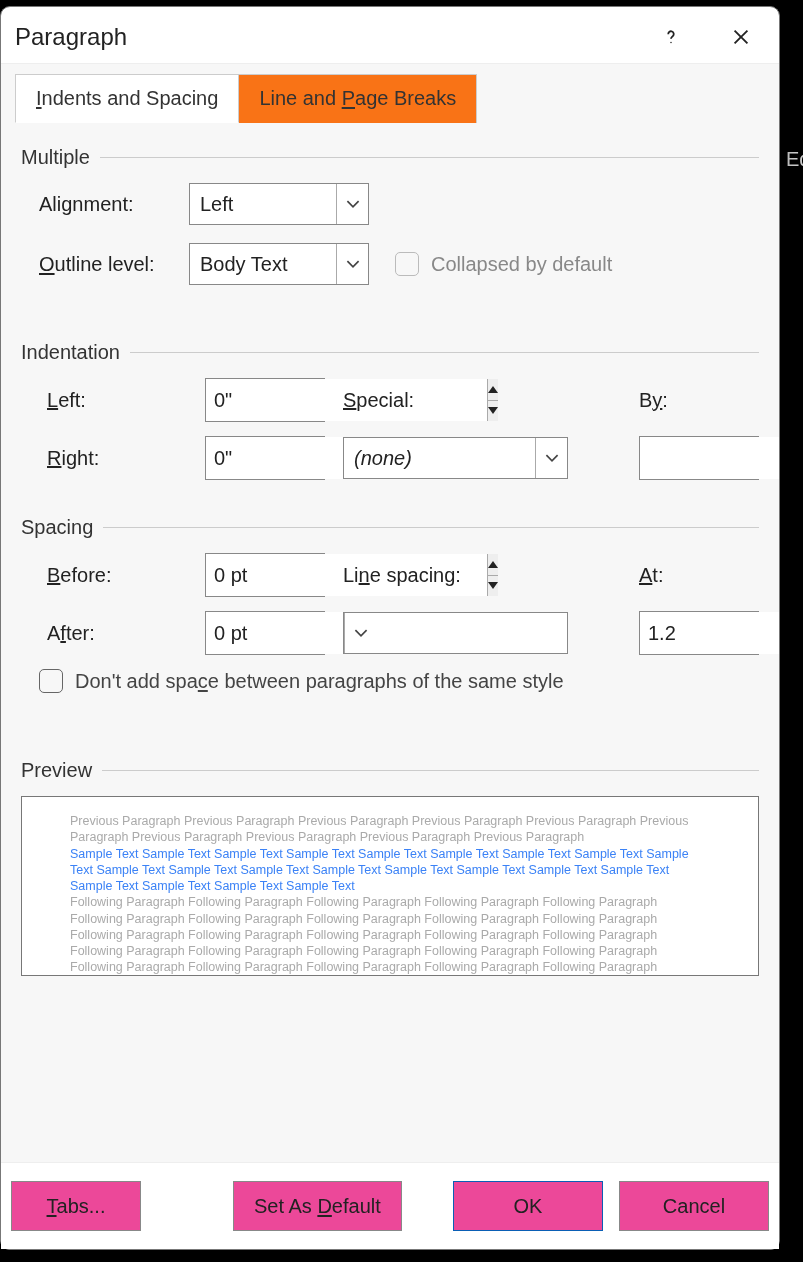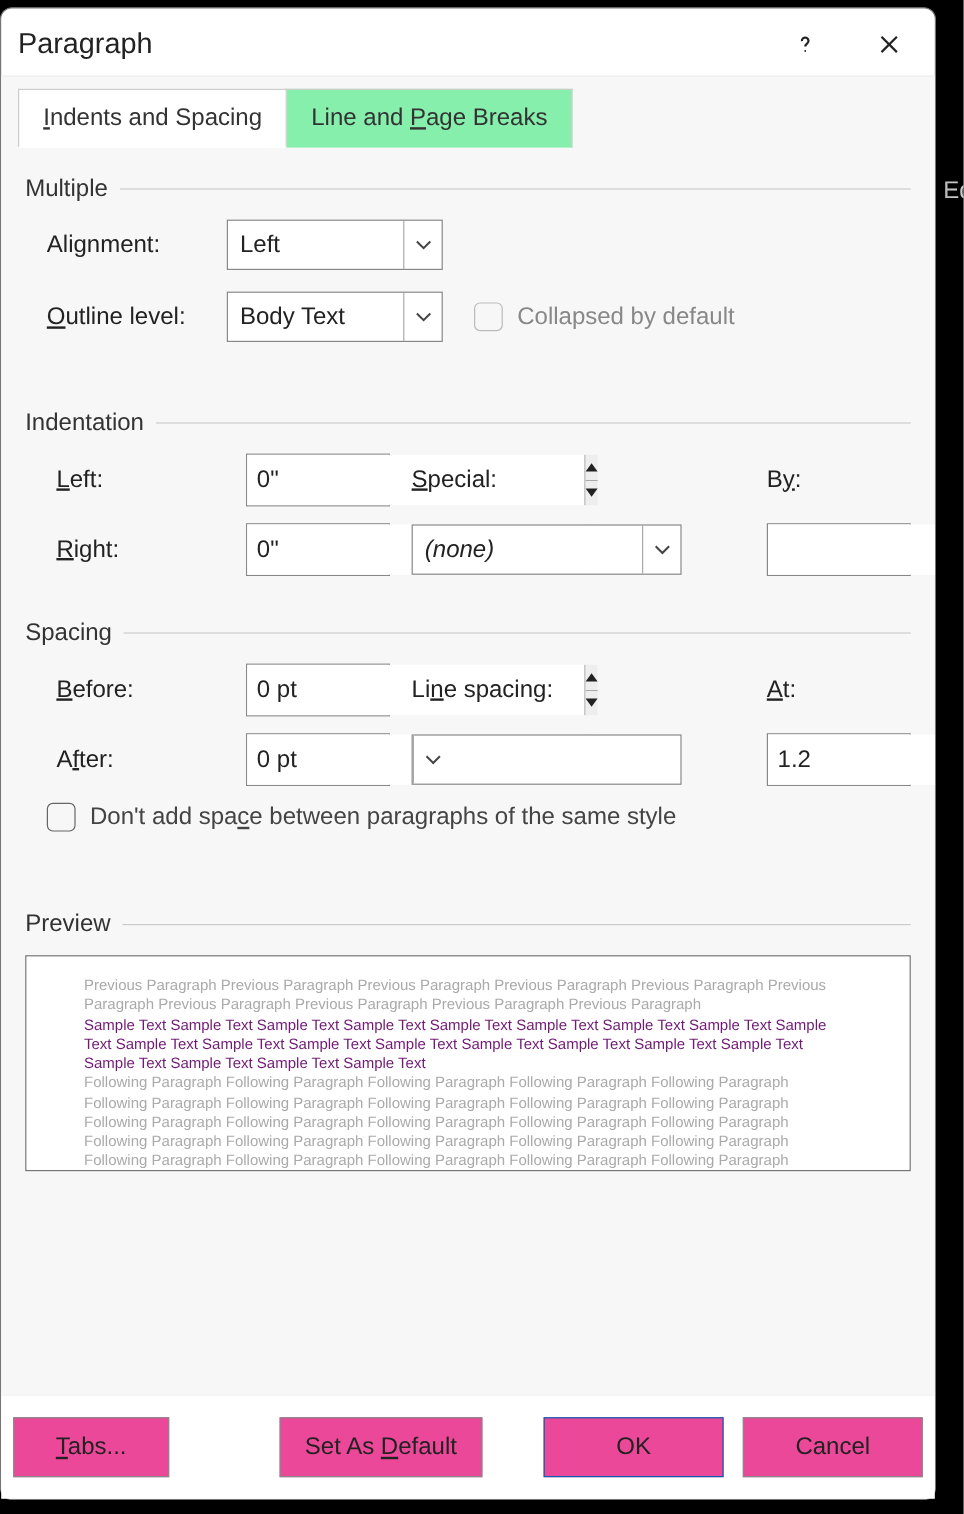--- a/index.html
+++ b/index.html
@@ -30,21 +30,21 @@
     padding: 10px 14px 0 14px;
     background: #f7f7f7;
     border-top: 1px solid #eee;
     overflow: hidden;
   }
   .tabs { display: flex; }
   .tab {
     padding: 12px 20px;
     font-size: 20px;
     color: #333;
-    background: #86efac;
+    background: #f97316;
     border: 1px solid #ccc;
     border-bottom: none;
     margin-right: -1px;
   }
   .tab.active { background: #fff; border-bottom: 1px solid #fff; position:relative; z-index:2; }
   .tab u { text-decoration: underline; text-underline-offset: 2px; }
   .tab-body {
     background: #fff;
     border: 1px solid #ccc;
     border-top: none;
@@ -112,21 +112,21 @@
   .preview-box {
     border: 1px solid #777;
     background: #fff;
     padding: 16px 48px;
     font-size: 12.5px;
     line-height: 1.3;
     height: 180px;
     overflow:hidden;
   }
   .prev-grey { color:#aaa; }
-  .prev-black { color:#701a75; }
+  .prev-black { color:#3b82f6; }
   .footer {
     display:flex;
     padding: 18px 10px 18px 10px;
     gap: 16px;
     background:#fff;
     border-top:1px solid #eee;
   }
   .btn {
     height: 50px;
     border: 1px solid #888;

